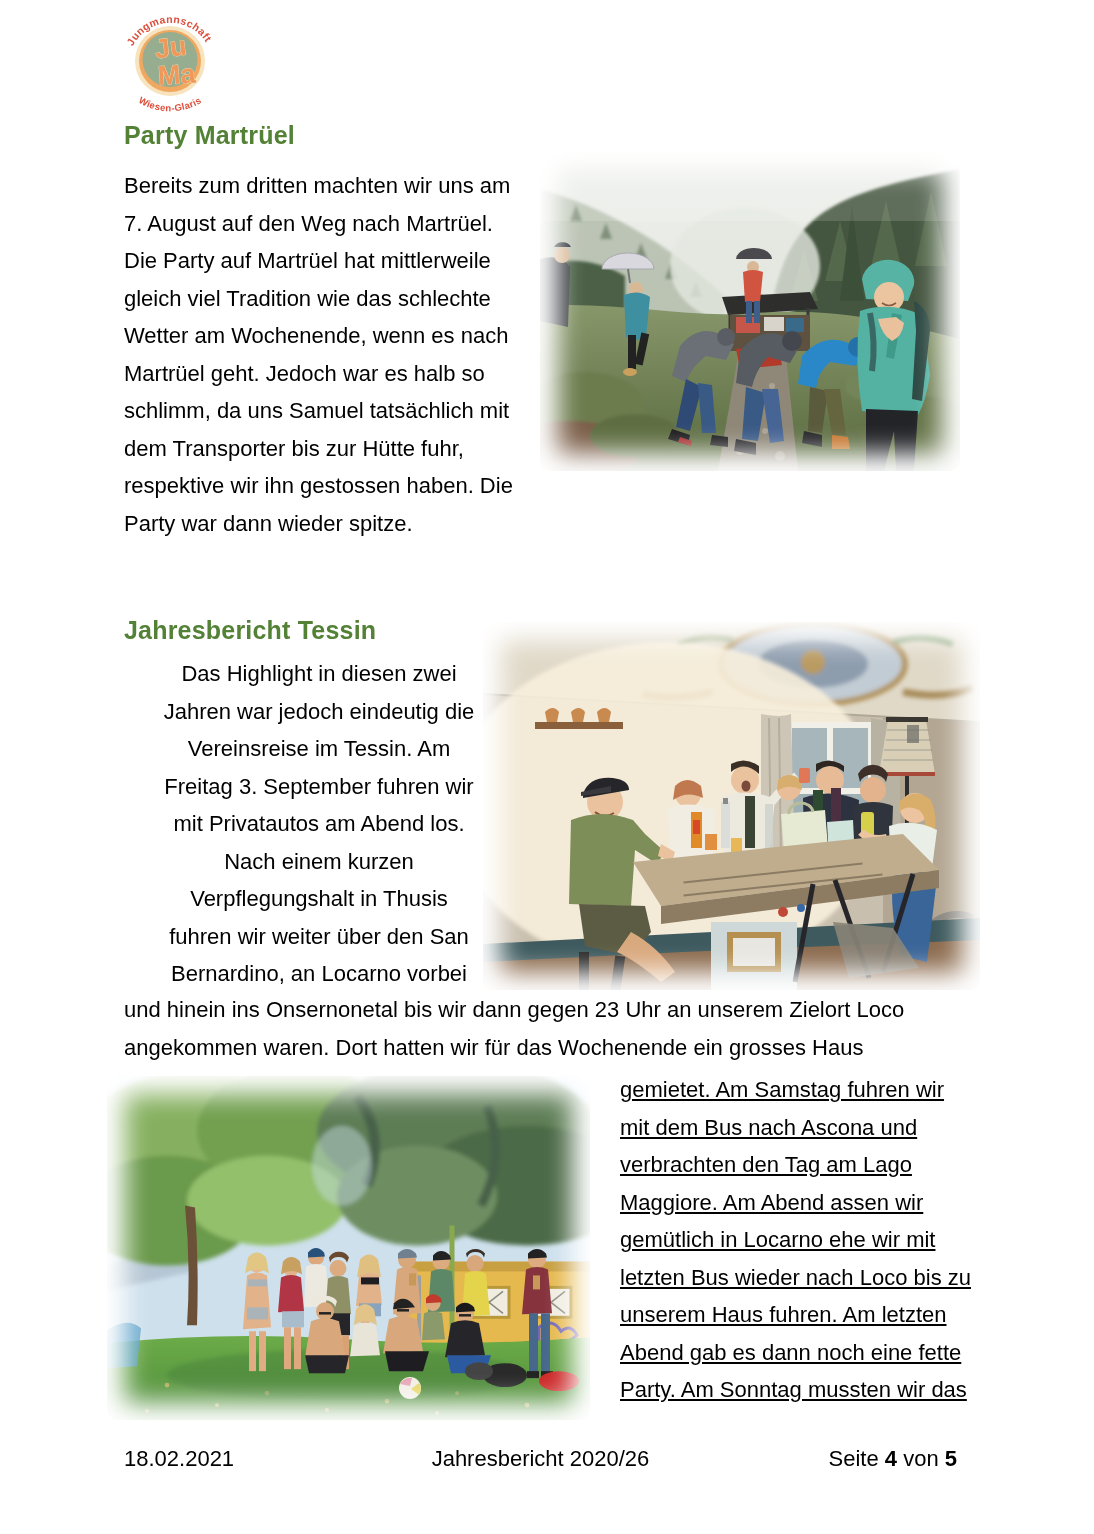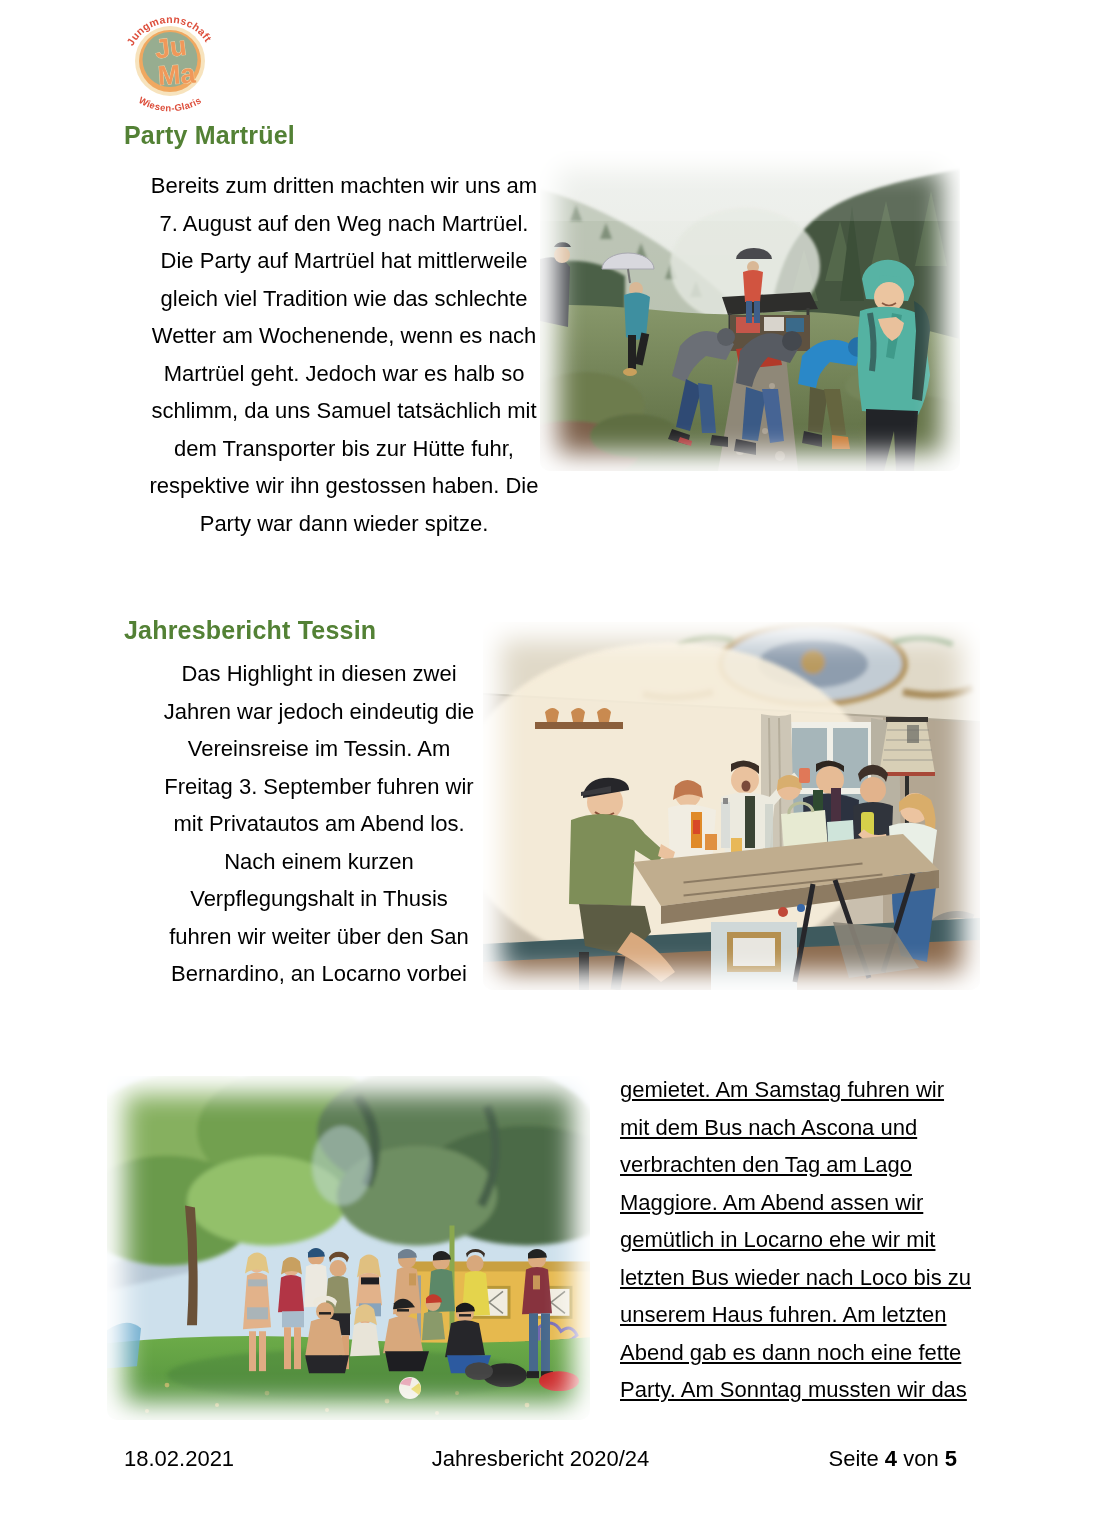--- a/index.html
+++ b/index.html
@@ -8,21 +8,21 @@
   .abs{position:absolute;}
   
   .logo{left:122px;top:4px;width:96px;height:110px;}
   .header-title{right:136px;top:54px;font-size:23px;color:#111;}
   
   .h-green{font-size:25px;font-weight:bold;color:#538135;letter-spacing:.2px;}
   #h1{left:124px;top:121px;}
   #h2{left:124px;top:616px;}
   
   .body-text{font-size:22px;line-height:37.5px;color:#000;}
-  #p1{left:124px;top:167px;width:440px;text-align:center;}
+  #p1{left:124px;top:167px;width:440px;}
   #p2l{left:124px;top:655px;width:390px;text-align:center;}
   #p2f{left:124px;top:991px;width:880px;}
   #p3r{left:620px;top:1071px;width:390px;text-decoration:underline;}
   
   .photo{position:absolute;}
   .photo>svg{width:100%;height:100%;display:block;border-radius:10px;}
   .photo::after{content:"";position:absolute;inset:-2px;border-radius:14px;
                 box-shadow:inset 0 0 26px 20px #fff;pointer-events:none;}
   #photo1{left:540px;top:151px;width:420px;height:320px;}
   #photo2{left:483px;top:622px;width:497px;height:368px;}
@@ -308,20 +308,21 @@
         <line x1="330" y1="262" x2="312" y2="360" stroke="#26262a" stroke-width="5"></line>
         <line x1="352" y1="258" x2="386" y2="356" stroke="#26262a" stroke-width="5"></line>
         <line x1="430" y1="252" x2="400" y2="350" stroke="#26262a" stroke-width="5"></line>
         <circle cx="300" cy="290" r="5" fill="#c04838"></circle>
           <circle cx="318" cy="286" r="4" fill="#3868a8"></circle>
       </g>
       <path d="M350,300 l60,6 26,40 -70,10 Z" fill="#8a8478" opacity=".9"></path>
     </svg>
   </div>
 
+  <div class="abs body-text" id="p2f">und hinein ins Onsernonetal bis wir dann gegen 23 Uhr an unserem Zielort Loco<br>angekommen waren. Dort hatten wir für das Wochenende ein grosses Haus</div>
 
   <div class="photo" id="photo3">
     <svg viewBox="0 0 483 345" preserveAspectRatio="none">
       <defs>
         <linearGradient id="p3g" x1="0" y1="0" x2="0" y2="1">
           <stop offset="0" stop-color="#6cab48"></stop>
             <stop offset="1" stop-color="#4f8c3c"></stop>
         </linearGradient>
         <filter id="p3b">
             <feGaussianBlur stdDeviation="2.2"></feGaussianBlur>
@@ -482,16 +483,16 @@
       <path d="M312,308 a11,11 0 0 1 0,12 l-8,-6 Z" fill="#e8d868"></path>
       <ellipse cx="398" cy="300" rx="22" ry="12" fill="#2a2a2a"></ellipse>
       <ellipse cx="452" cy="306" rx="20" ry="10" fill="#cc2828"></ellipse>
       <ellipse cx="372" cy="296" rx="14" ry="9" fill="#444"></ellipse>
     </svg>
   </div>
 
   <div class="abs body-text" id="p3r">gemietet. Am Samstag fuhren wir<br>mit dem Bus nach Ascona und<br>verbrachten den Tag am Lago<br>Maggiore. Am Abend assen wir<br>gemütlich in Locarno ehe wir mit<br>letzten Bus wieder nach Loco bis zu<br>unserem Haus fuhren. Am letzten<br>Abend gab es dann noch eine fette<br>Party. Am Sonntag mussten wir das</div>
 
   <div class="abs footer" id="footer-date">18.02.2021</div>
-  <div class="abs footer" id="footer-center">Jahresbericht 2020/24</div>
+  <div class="abs footer" id="footer-center">Jahresbericht 2020/26</div>
   <div class="abs footer" id="footer-right"><span>Seite</span> <span class="bold">4</span> <span>von</span> <span class="bold">5</span></div>
 
 </div>
 
 </body></html>

